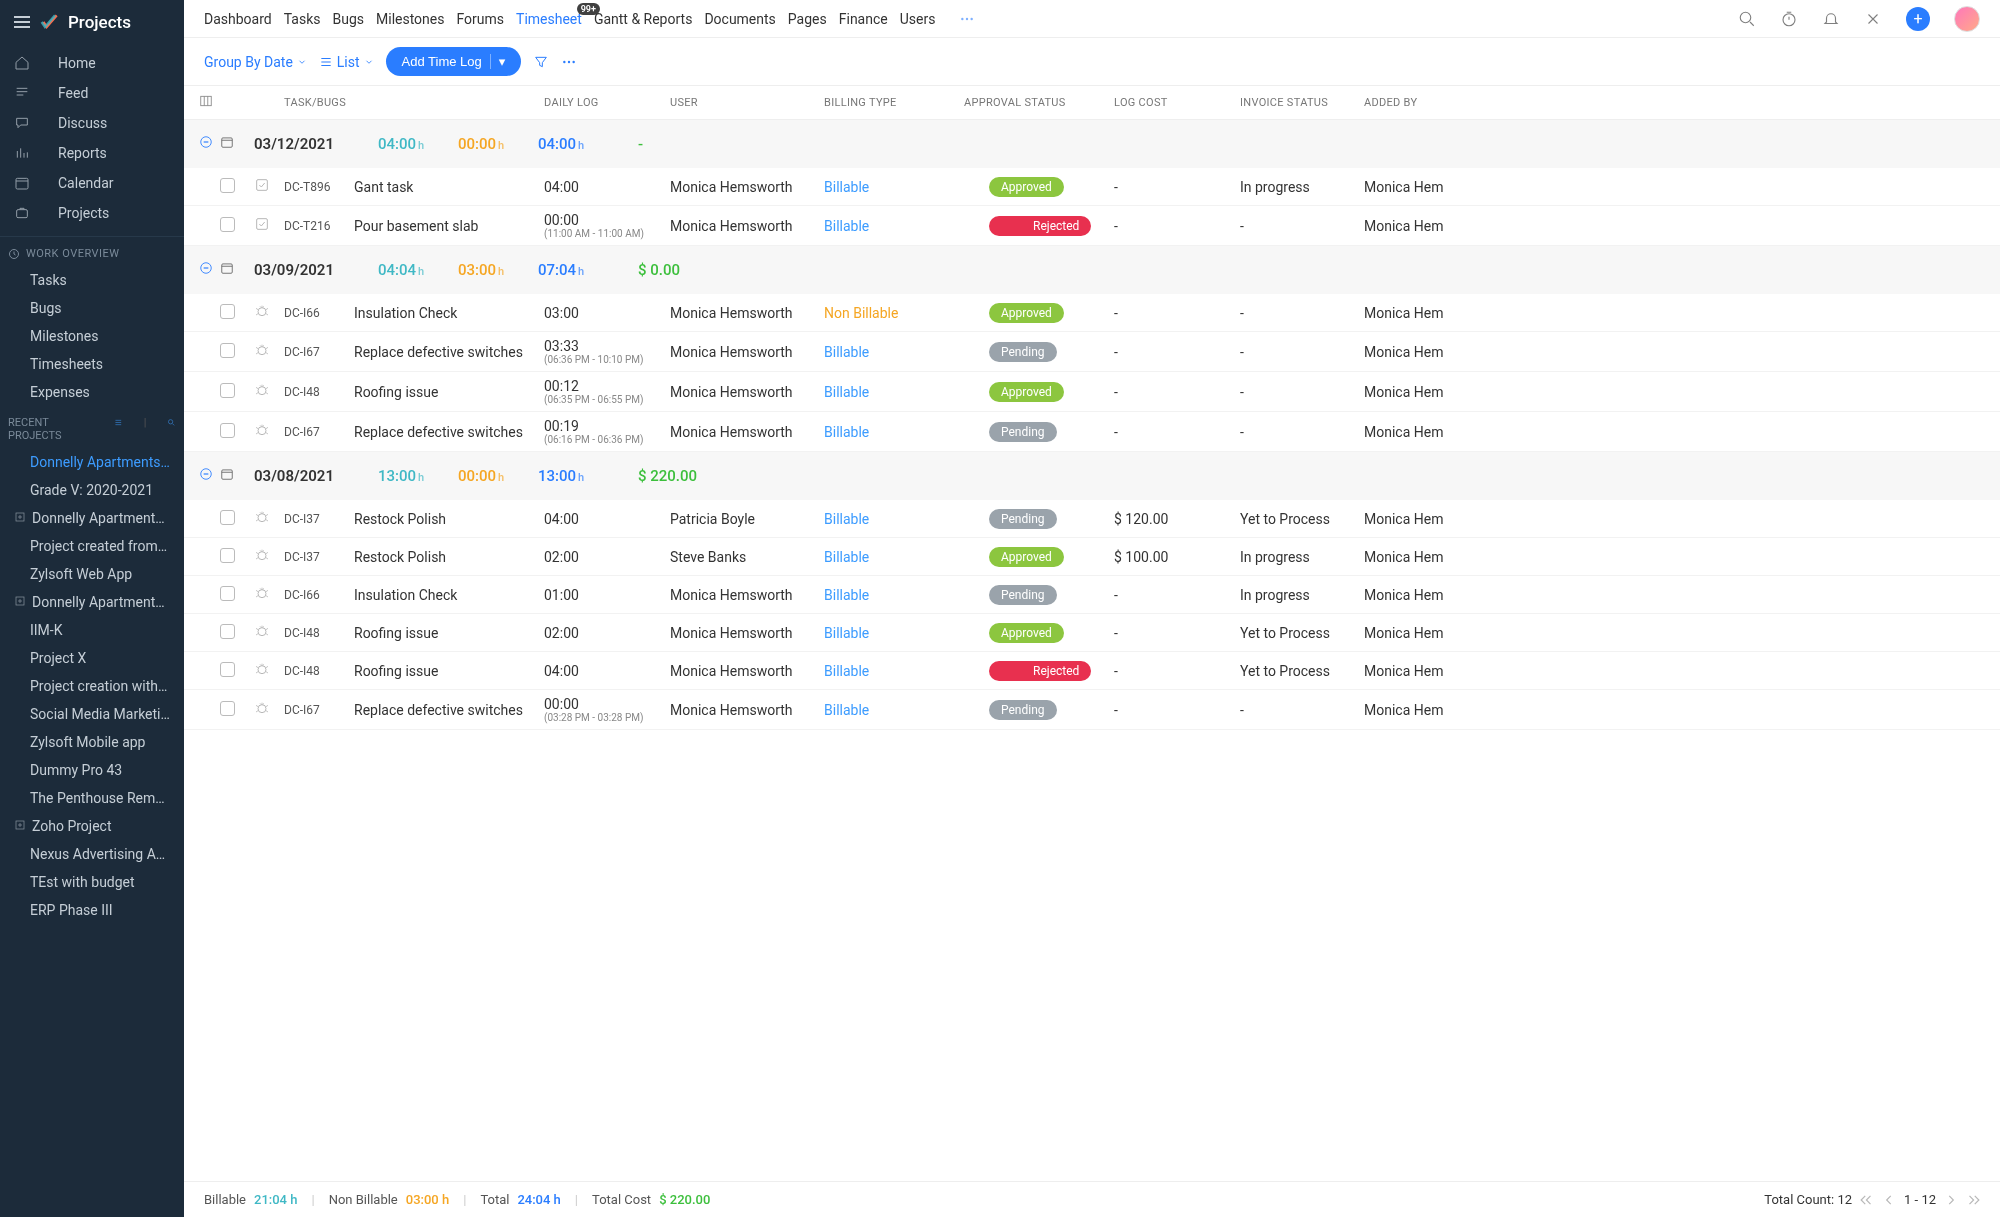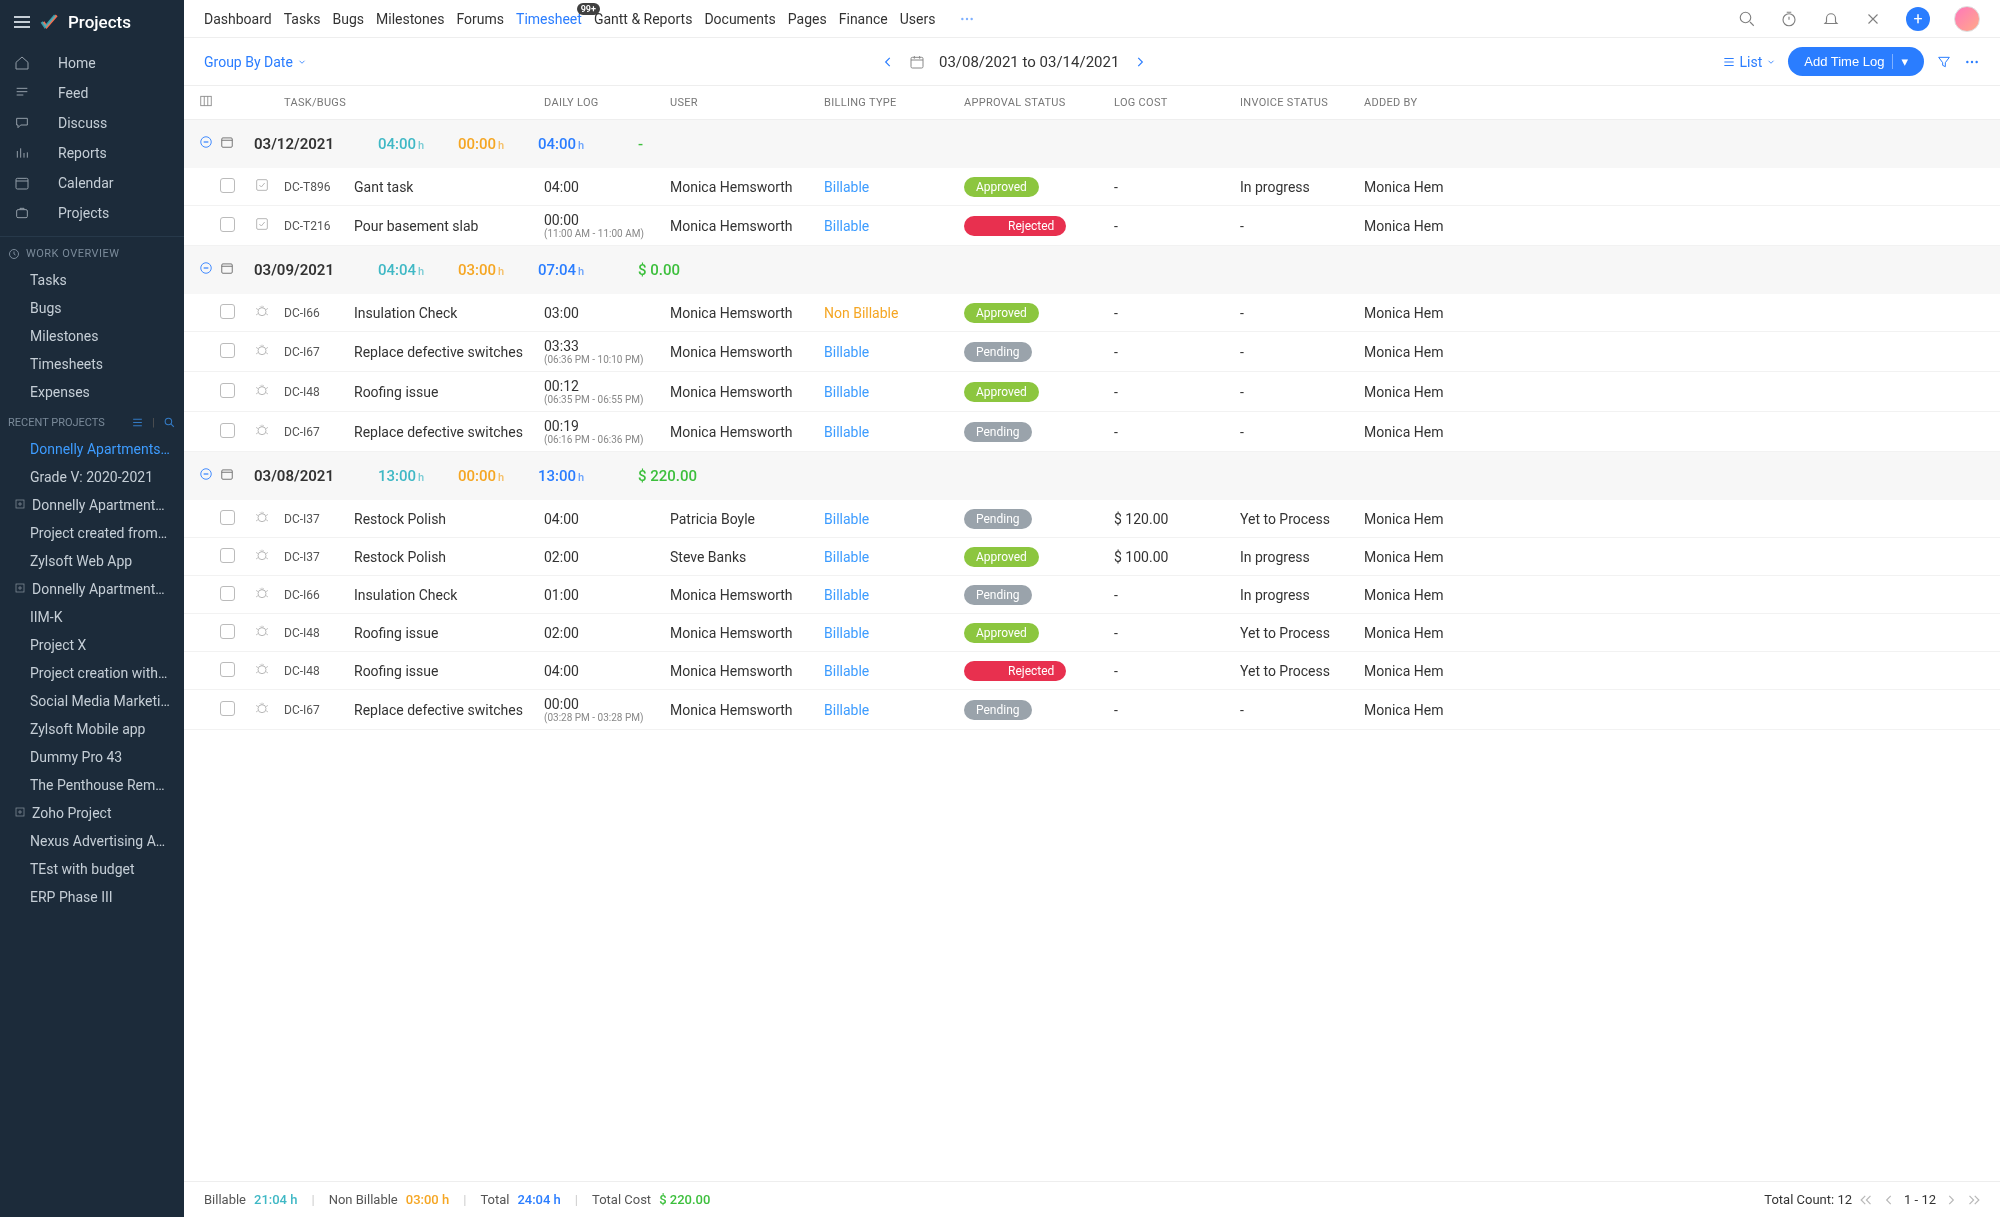--- a/index.html
+++ b/index.html
@@ -16,21 +16,21 @@
 .logo-text { color: #fff; font-size: 17px; font-weight: 500; }
 
 .nav { padding: 4px 0; }
 .nav-item { display: flex; align-items: center; gap: 28px; padding: 7px 14px; cursor: pointer; font-size: 14px; }
 .nav-icon { width: 16px; height: 16px; display: inline-flex; align-items: center; justify-content: center; opacity: 0.7; }
 
 .nav-section { padding: 10px 8px 6px; font-size: 11px; letter-spacing: 0.5px; color: #7a8a99; display:flex; align-items:center; gap:6px; }
 .nav-section.work { border-top: 1px solid #27394a; margin-top:4px;}
 .sub-item { padding: 6px 14px 6px 30px; cursor: pointer; font-size: 14px; white-space: nowrap; overflow: hidden; text-overflow: ellipsis; }
 .sub-item.active { color: #3d9cff; }
-.recent-header { display:flex; align-items:flex-start; padding: 10px 8px 6px; font-size:11px; color:#7a8a99; gap:8px;}
+.recent-header { display:flex; align-items:flex-start; padding: 10px 8px 6px; font-size:11px; color:#7a8a99; gap:21px;}
 .recent-header .sp { flex:1; }
 .recent-header svg { opacity:0.7; }
 
 
 .main { flex: 1; display: flex; flex-direction: column; min-width: 0; }
 
 .topbar { display: flex; align-items: center; height: 38px; border-bottom: 1px solid #eee; padding: 0 20px; gap: 24px; position: relative; }
 .tab { cursor: pointer; font-size: 14px; color: #333; position: relative; }
 .tab.active { color: #2a7dff; }
 .badge99 { position: absolute; top: -8px; right: -18px; background: #404040; color: #fff; font-size: 9px; padding: 1px 4px; border-radius: 8px; font-weight: 600; }
@@ -77,21 +77,21 @@
 .group-row .amount { color: #3cbf3c; font-weight: 500; }
 
 .data-row { display: flex; align-items: center; min-height: 38px; border-bottom: 1px solid #f2f2f2; padding: 6px 0 6px 8px; font-size: 14px; }
 .data-row .col-handle { color:#ccc; }
 .checkbox { width: 15px; height: 15px; border: 1.5px solid #bbb; border-radius: 3px; cursor: pointer; display:inline-block;}
 .type-ico { width:16px; height:16px; opacity:0.6;}
 .col-id { color: #555; }
 .col-log .sub { font-size: 10px; color: #888; }
 .billable { color: #3d9cff; }
 .nonbillable { color: #f5a623; }
-.pill { display: inline-block; padding: 3px 12px; border-radius: 12px; color: #fff; font-size: 12px; }
+.pill { display: inline-block; padding: 3px 12px; border-radius: 12px; color: #fff; font-size: 12px; margin-left: 25px; }
 .pill.approved { background: #8cc63f; }
 .pill.rejected { background: #e8304f; padding-left: 44px; }
 .pill.pending { background: #9aa3ab; text-align: right; }
 
 .footer { height: 36px; border-top: 1px solid #eee; display: flex; align-items: center; padding: 0 20px; font-size: 13px; gap: 8px; }
 .footer .lbl { color:#555; }
 .footer .bill { color:#3fb8c5; font-weight:500;}
 .footer .nonbill { color:#f5a623; font-weight:500;}
 .footer .total { color:#2a7dff; font-weight:500;}
 .footer .amount { color:#3cbf3c; font-weight:500;}
@@ -266,33 +266,20 @@
       <div class="avatar"></div>
     </div>
 
     <div class="toolbar">
       <div class="group-by">
         <span>Group By Date</span>
         <svg width="10" height="10" viewBox="0 0 24 24">
             <path d="M6 9l6 6 6-6" stroke="#2a7dff" stroke-width="2" fill="none"></path>
           </svg>
       </div>
-      <div class="date-nav">
-        <svg class="chev" width="14" height="14" viewBox="0 0 24 24">
-            <path d="M15 5l-7 7 7 7" stroke="#2a7dff" stroke-width="2" fill="none"></path>
-          </svg>
-        <svg class="cal-ico" width="16" height="16" viewBox="0 0 24 24">
-            <rect x="3" y="5" width="18" height="16" rx="2" stroke="#888" stroke-width="1.5" fill="none"></rect>
-            <path d="M3 9h18M8 3v4M16 3v4" stroke="#888" stroke-width="1.5"></path>
-          </svg>
-        <span class="date-range">03/08/2021 to 03/14/2021</span>
-        <svg class="chev" width="14" height="14" viewBox="0 0 24 24">
-            <path d="M9 5l7 7-7 7" stroke="#2a7dff" stroke-width="2" fill="none"></path>
-          </svg>
-      </div>
       <div class="view-btn">
         <svg width="14" height="14" viewBox="0 0 24 24">
             <path d="M4 6h16M4 12h16M4 18h16" stroke="#2a7dff" stroke-width="2"></path>
           </svg>
         <span>List</span>
         <svg width="10" height="10" viewBox="0 0 24 24">
             <path d="M6 9l6 6 6-6" stroke="#2a7dff" stroke-width="2" fill="none"></path>
           </svg>
       </div>
       <button class="add-log-btn">

